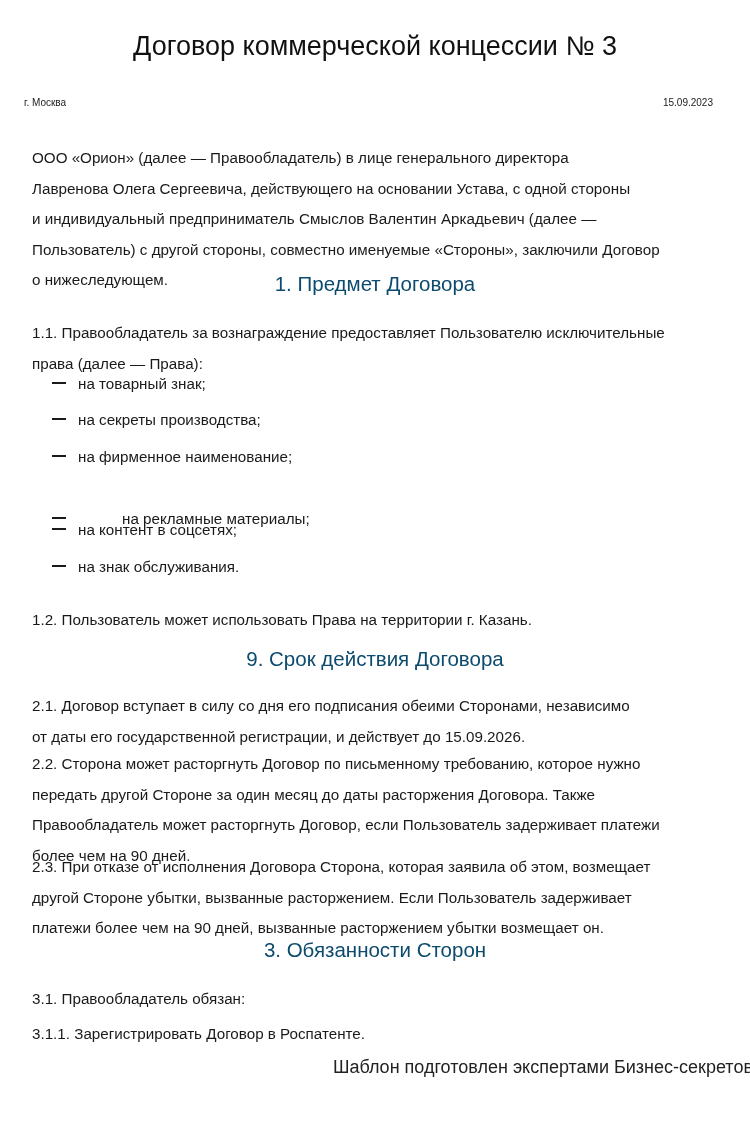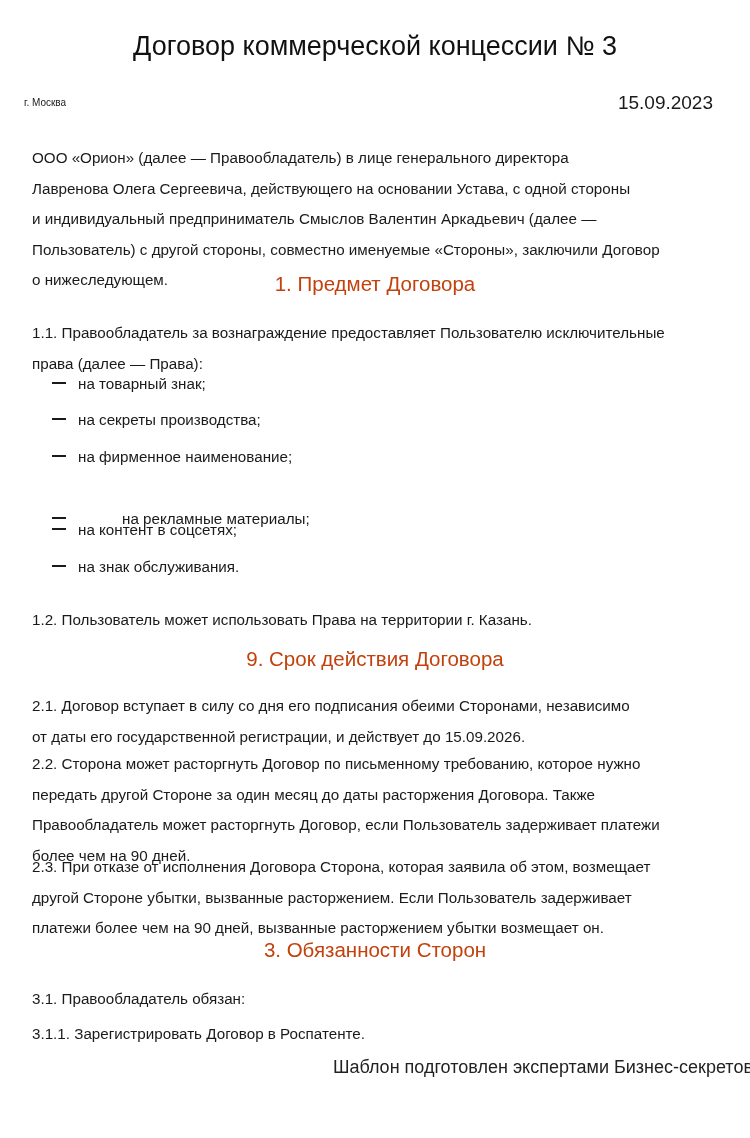--- a/index.html
+++ b/index.html
@@ -35,40 +35,40 @@
     position: absolute;
     left: 24px;
     top: 92px;
     font-size: 10px;
     line-height: 22px;
   }
   .date {
     position: absolute;
     right: 64px;
     top: 92px;
-    font-size: 19px;
+    font-size: 10px;
     line-height: 22px;
   }
   .block {
     position: absolute;
     left: 24px;
     width: 700px;
     font-size: 15.2px;
     line-height: 22.5px;
   }
   .block p {
     margin: 8px;
   }
   .h2 {
     position: absolute;
     left: 0; width: 750px;
     text-align: center;
     font-size: 20.5px;
     line-height: 30px;
-    color: #c2410c;
+    color: #0c4a6e;
   }
   .list-item {
     position: absolute;
     left: 52px;
     font-size: 15.2px;
     line-height: 22px;
     display: flex;
     align-items: center;
   }
   .dash {

